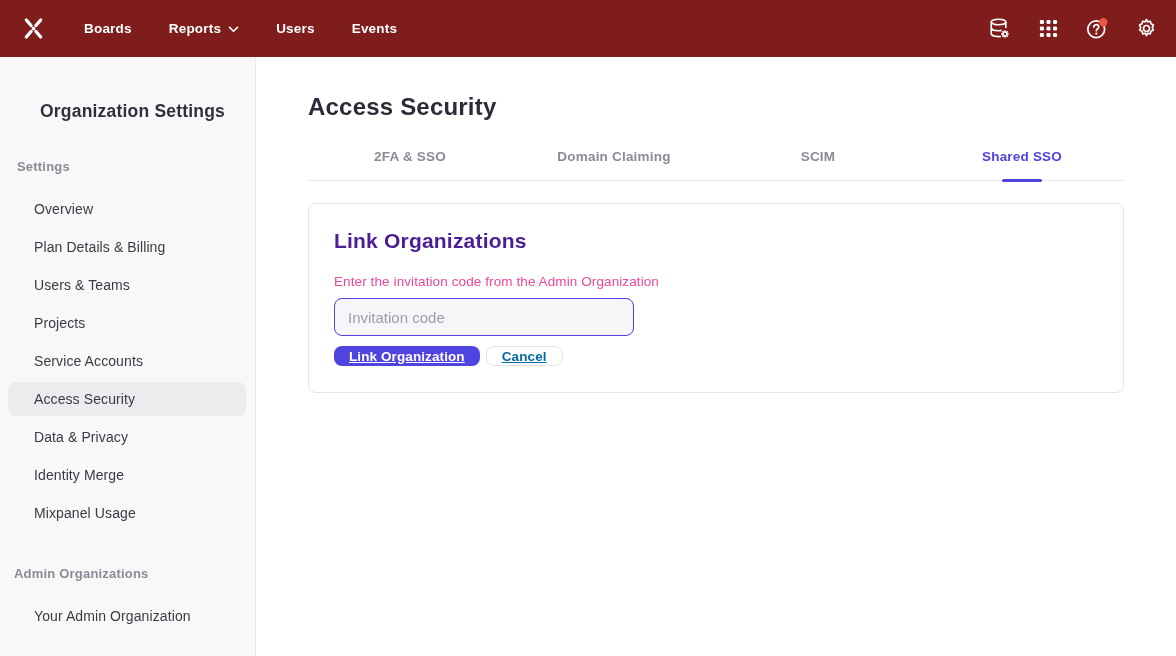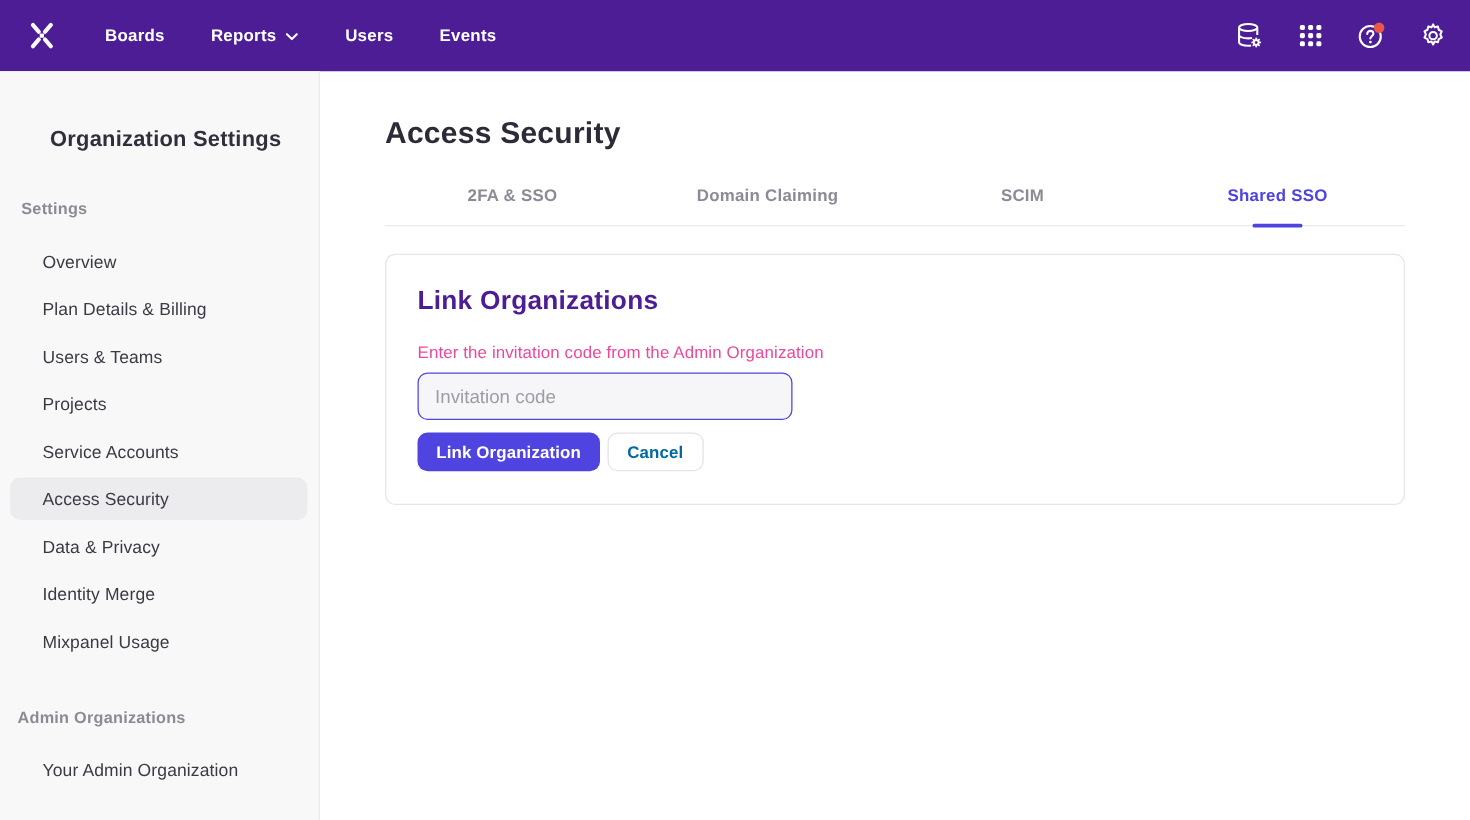--- a/index.html
+++ b/index.html
@@ -1,20 +1,20 @@
 <!DOCTYPE html>
 <html><head>
 <meta charset="utf-8">
 <style>
   * { margin:0; padding:0; box-sizing:border-box; }
   html,body { width:1176px; height:656px; overflow:hidden; }
   body { font-family:"Liberation Sans", sans-serif; background:#ffffff; }
 
   
-  .nav { height:57px; background:#4c1d95; display:flex; align-items:center; padding:0 18px 0 20px; }
+  .nav { height:57px; background:#7f1d1d; display:flex; align-items:center; padding:0 18px 0 20px; }
   .logo { width:27px; height:27px; margin-right:37px; display:flex; align-items:center; cursor:pointer; }
   .nav-items { display:flex; align-items:center; gap:37px; }
   .nav-item { color:#ffffff; font-size:13.5px; font-weight:600; letter-spacing:.2px;
               display:flex; align-items:center; gap:7px; cursor:pointer; white-space:nowrap; }
   .nav-item svg { margin-top:2px; }
   .search { width:370px; height:37px; background:#4538cd; border-radius:10px; margin-left:57px;
             display:flex; align-items:center; gap:11px; padding:0 14px; cursor:text; }
   .search-text { color:#dcd8f8; font-size:15px; letter-spacing:.2px; }
   .nav-right { margin-left:auto; display:flex; align-items:center; gap:25px; }
   .icon-btn { width:24px; height:24px; position:relative; cursor:pointer; display:flex;
@@ -47,22 +47,22 @@
 
   .card { margin-top:22px; border:1px solid #e5e5ea; border-radius:8px; background:#fff;
           padding:25px 25px 26px; }
   .card-title { font-size:21px; font-weight:700; color:#4c1d95; letter-spacing:.2px; }
   .field-label { margin-top:21px; font-size:13.5px; color:#ec4899; letter-spacing:.1px; }
   .invite-input { margin-top:9px; display:block; width:300px; height:38px; border:1px solid #4f44e0;
           border-radius:8px; background:#f6f6f9; padding:0 13px; font-size:15px; color:#3c3c46;
           font-family:inherit; outline:none; }
   .invite-input::placeholder { color:#9d9da8; }
   .btn-row { margin-top:10px; display:flex; gap:6px; }
-  .btn { height:31px; border-radius:8px; font-size:13.5px; font-weight:600; padding:0 15px;
-         cursor:pointer; font-family:inherit; letter-spacing:.1px; }
+  .btn { height:20px; border-radius:8px; font-size:13.5px; font-weight:600; padding:0 15px;
+         cursor:pointer; font-family:inherit; letter-spacing:.1px;text-decoration:underline; }
   .btn-primary { background:#4f44e0; color:#ffffff; border:none; }
   .btn-secondary { background:#ffffff; color:#0369a1; border:1px solid #e2e2e8; }
 </style>
 </head>
 <body>
 
 <header class="nav">
   <div class="logo">
     <svg width="27" height="27" viewBox="0 0 30 30" fill="none">
       <g stroke="#ffffff" stroke-width="3.6" stroke-linecap="round">

